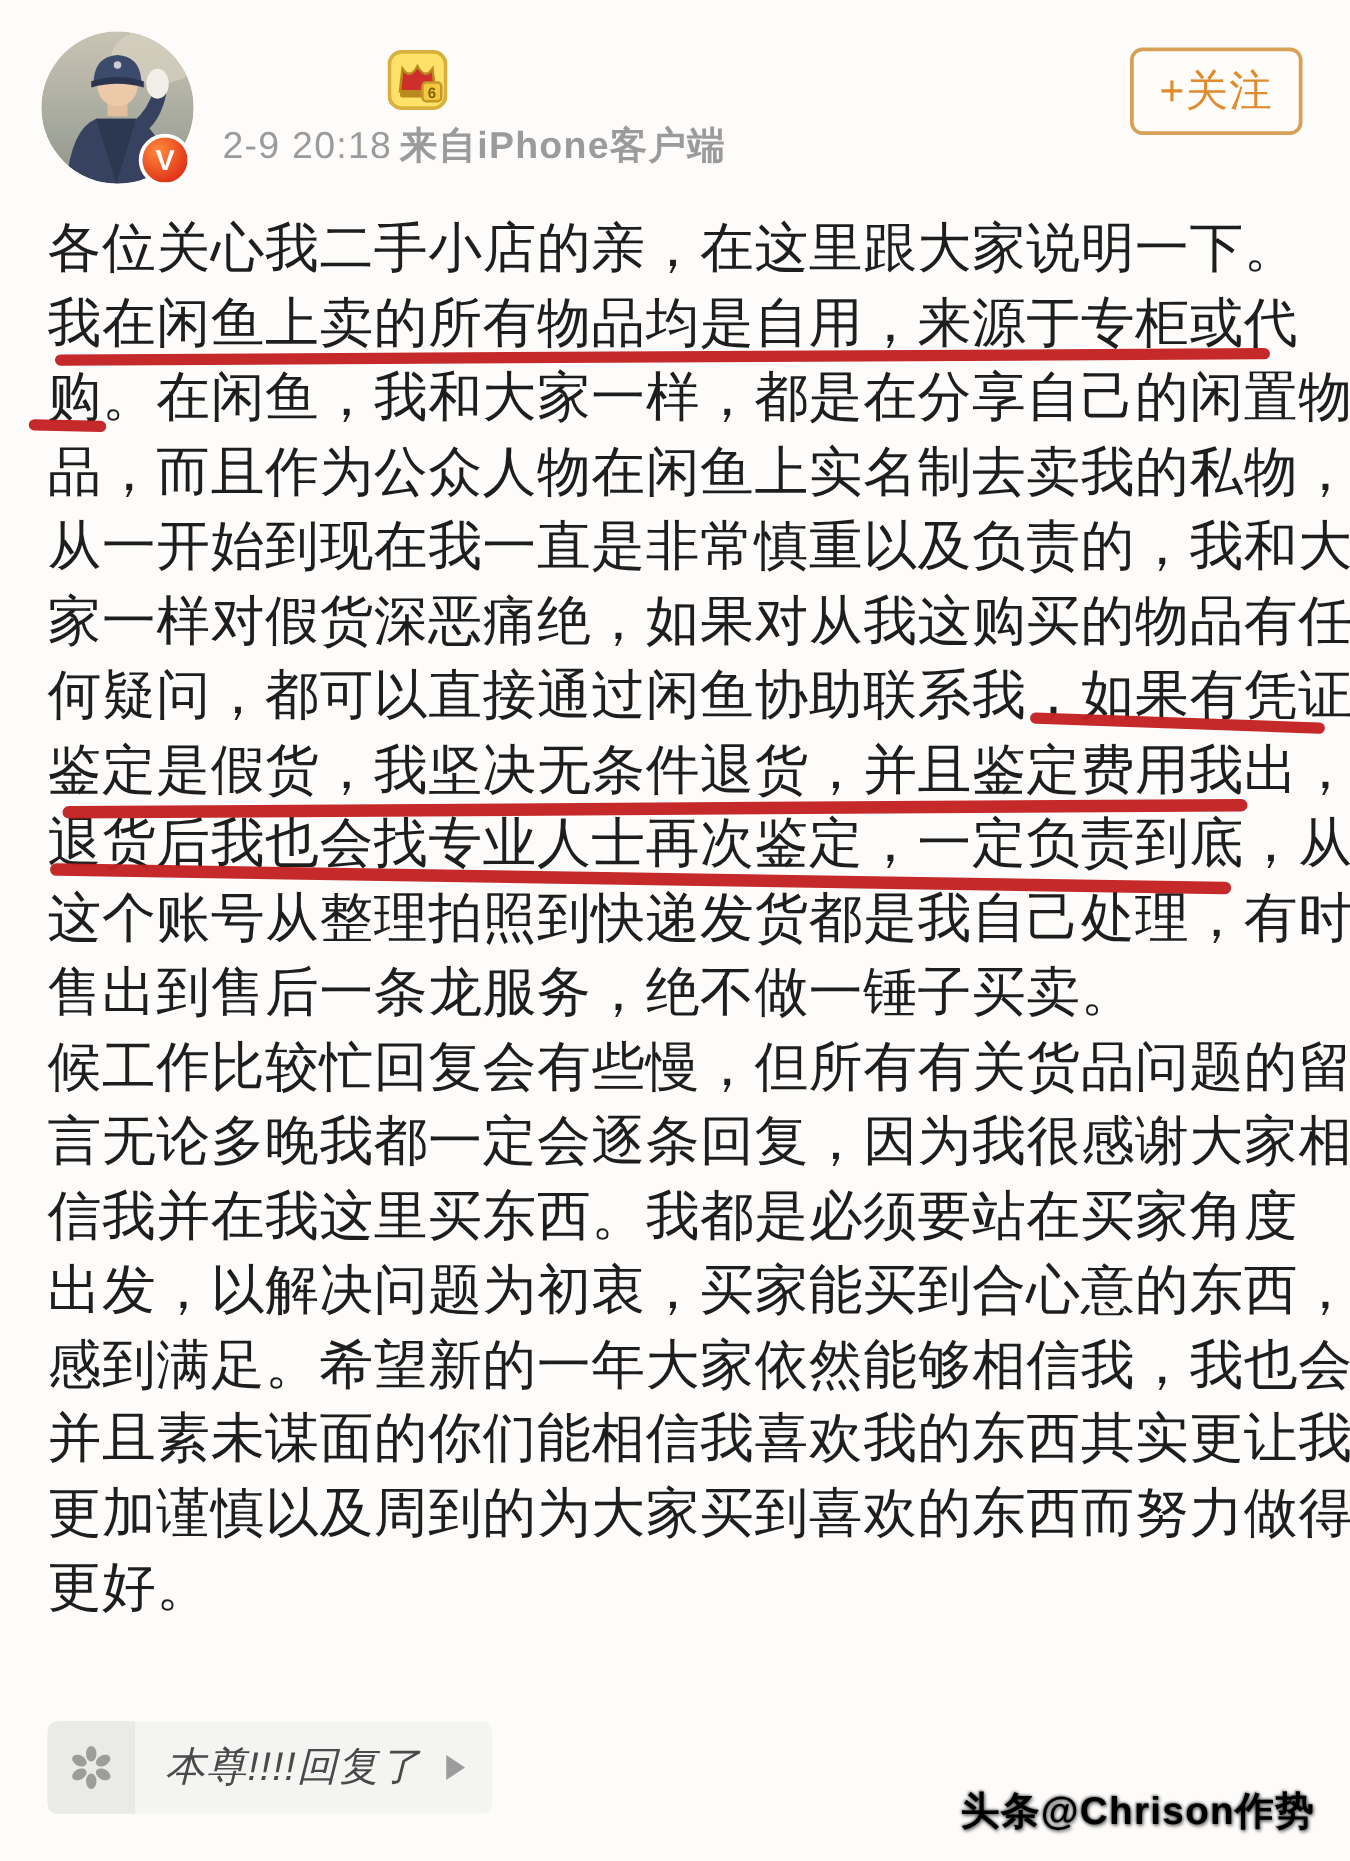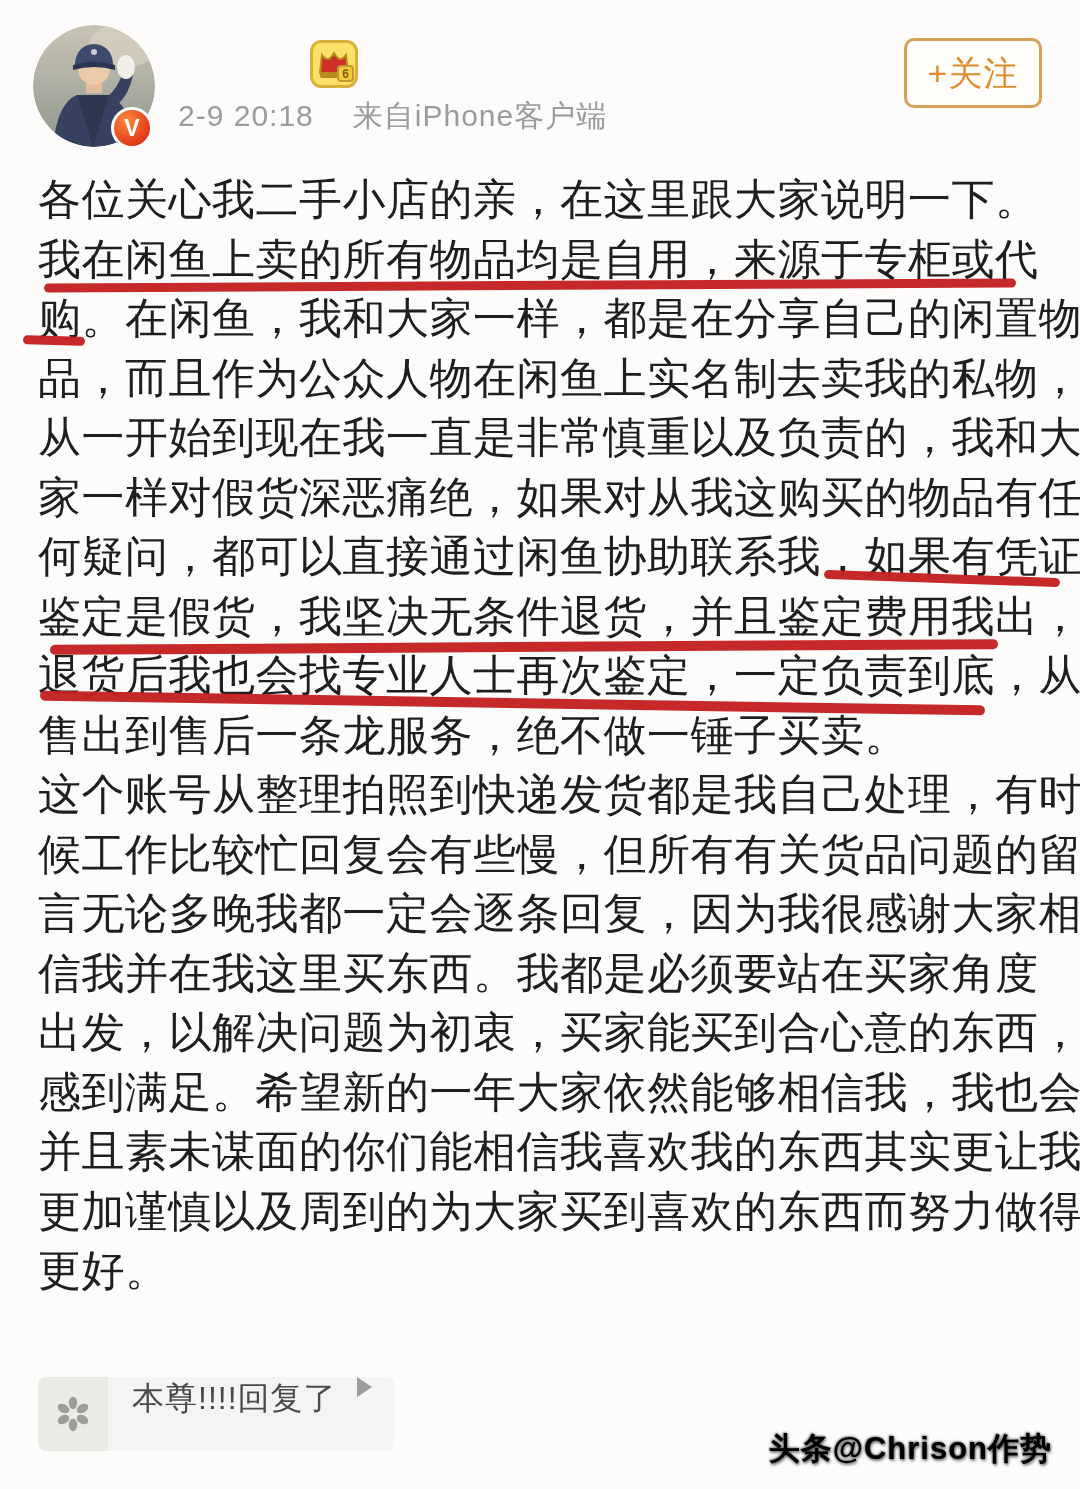--- a/index.html
+++ b/index.html
@@ -55,21 +55,21 @@
     width: 48px; height: 48px;
   }
   .time-row {
     position: absolute;
     left: 178px; top: 96px;
     font-size: 30px;
     color: var(--timestamp, #9b9b9b);
     letter-spacing: 1px;
     white-space: nowrap;
   }
-  .time-row .src { margin-left: 39px; }
+  .time-row .src { margin-left: 6px; font-weight: bold; }
   .follow-btn {
     position: absolute;
     left: 888px; top: 38px;
     width: 138px; height: 70px;
     background: #fffdf9;
     border: 3px solid var(--follow_border, #d6a156);
     border-radius: 10px;
     color: var(--follow_text, #e08a2e);
     font-size: 34px;
     font-family: inherit;
@@ -104,25 +104,26 @@
     border-radius: 5px;
     opacity: 0.96;
   }
 
   
   .reply-bar {
     position: absolute;
     left: 38px; top: 1377px;
     height: 74px;
     display: inline-flex;
-    align-items: flex-start;
+    align-items: center;
     background: #f4f4f2;
     border-radius: 8px;
     padding-right: 22px;
     cursor: pointer;
+    font-style: italic;
   }
   .reply-icon-box {
     width: 70px; height: 74px;
     background: #eaeae7;
     border-radius: 8px 0 0 8px;
     display: flex;
     align-items: center;
     justify-content: center;
   }
   .reply-label {
@@ -209,22 +210,22 @@
   <div class="post-text">
       <div class="text-line">各位关心我二手小店的亲，在这里跟大家说明一下。</div>
       <div class="text-line">我在闲鱼上卖的所有物品均是自用，来源于专柜或代</div>
       <div class="text-line">购。在闲鱼，我和大家一样，都是在分享自己的闲置物</div>
       <div class="text-line">品，而且作为公众人物在闲鱼上实名制去卖我的私物，</div>
       <div class="text-line">从一开始到现在我一直是非常慎重以及负责的，我和大</div>
       <div class="text-line">家一样对假货深恶痛绝，如果对从我这购买的物品有任</div>
       <div class="text-line">何疑问，都可以直接通过闲鱼协助联系我，如果有凭证</div>
       <div class="text-line">鉴定是假货，我坚决无条件退货，并且鉴定费用我出，</div>
       <div class="text-line">退货后我也会找专业人士再次鉴定，一定负责到底，从</div>
+      <div class="text-line">这个账号从整理拍照到快递发货都是我自己处理，有时</div>
       <div class="text-line">售出到售后一条龙服务，绝不做一锤子买卖。</div>
-      <div class="text-line">这个账号从整理拍照到快递发货都是我自己处理，有时</div>
       <div class="text-line">候工作比较忙回复会有些慢，但所有有关货品问题的留</div>
       <div class="text-line">言无论多晚我都一定会逐条回复，因为我很感谢大家相</div>
       <div class="text-line">信我并在我这里买东西。我都是必须要站在买家角度</div>
       <div class="text-line">出发，以解决问题为初衷，买家能买到合心意的东西，</div>
       <div class="text-line">感到满足。希望新的一年大家依然能够相信我，我也会</div>
       <div class="text-line">并且素未谋面的你们能相信我喜欢我的东西其实更让我</div>
       <div class="text-line">更加谨慎以及周到的为大家买到喜欢的东西而努力做得</div>
       <div class="text-line">更好。</div>
     </div>
 

